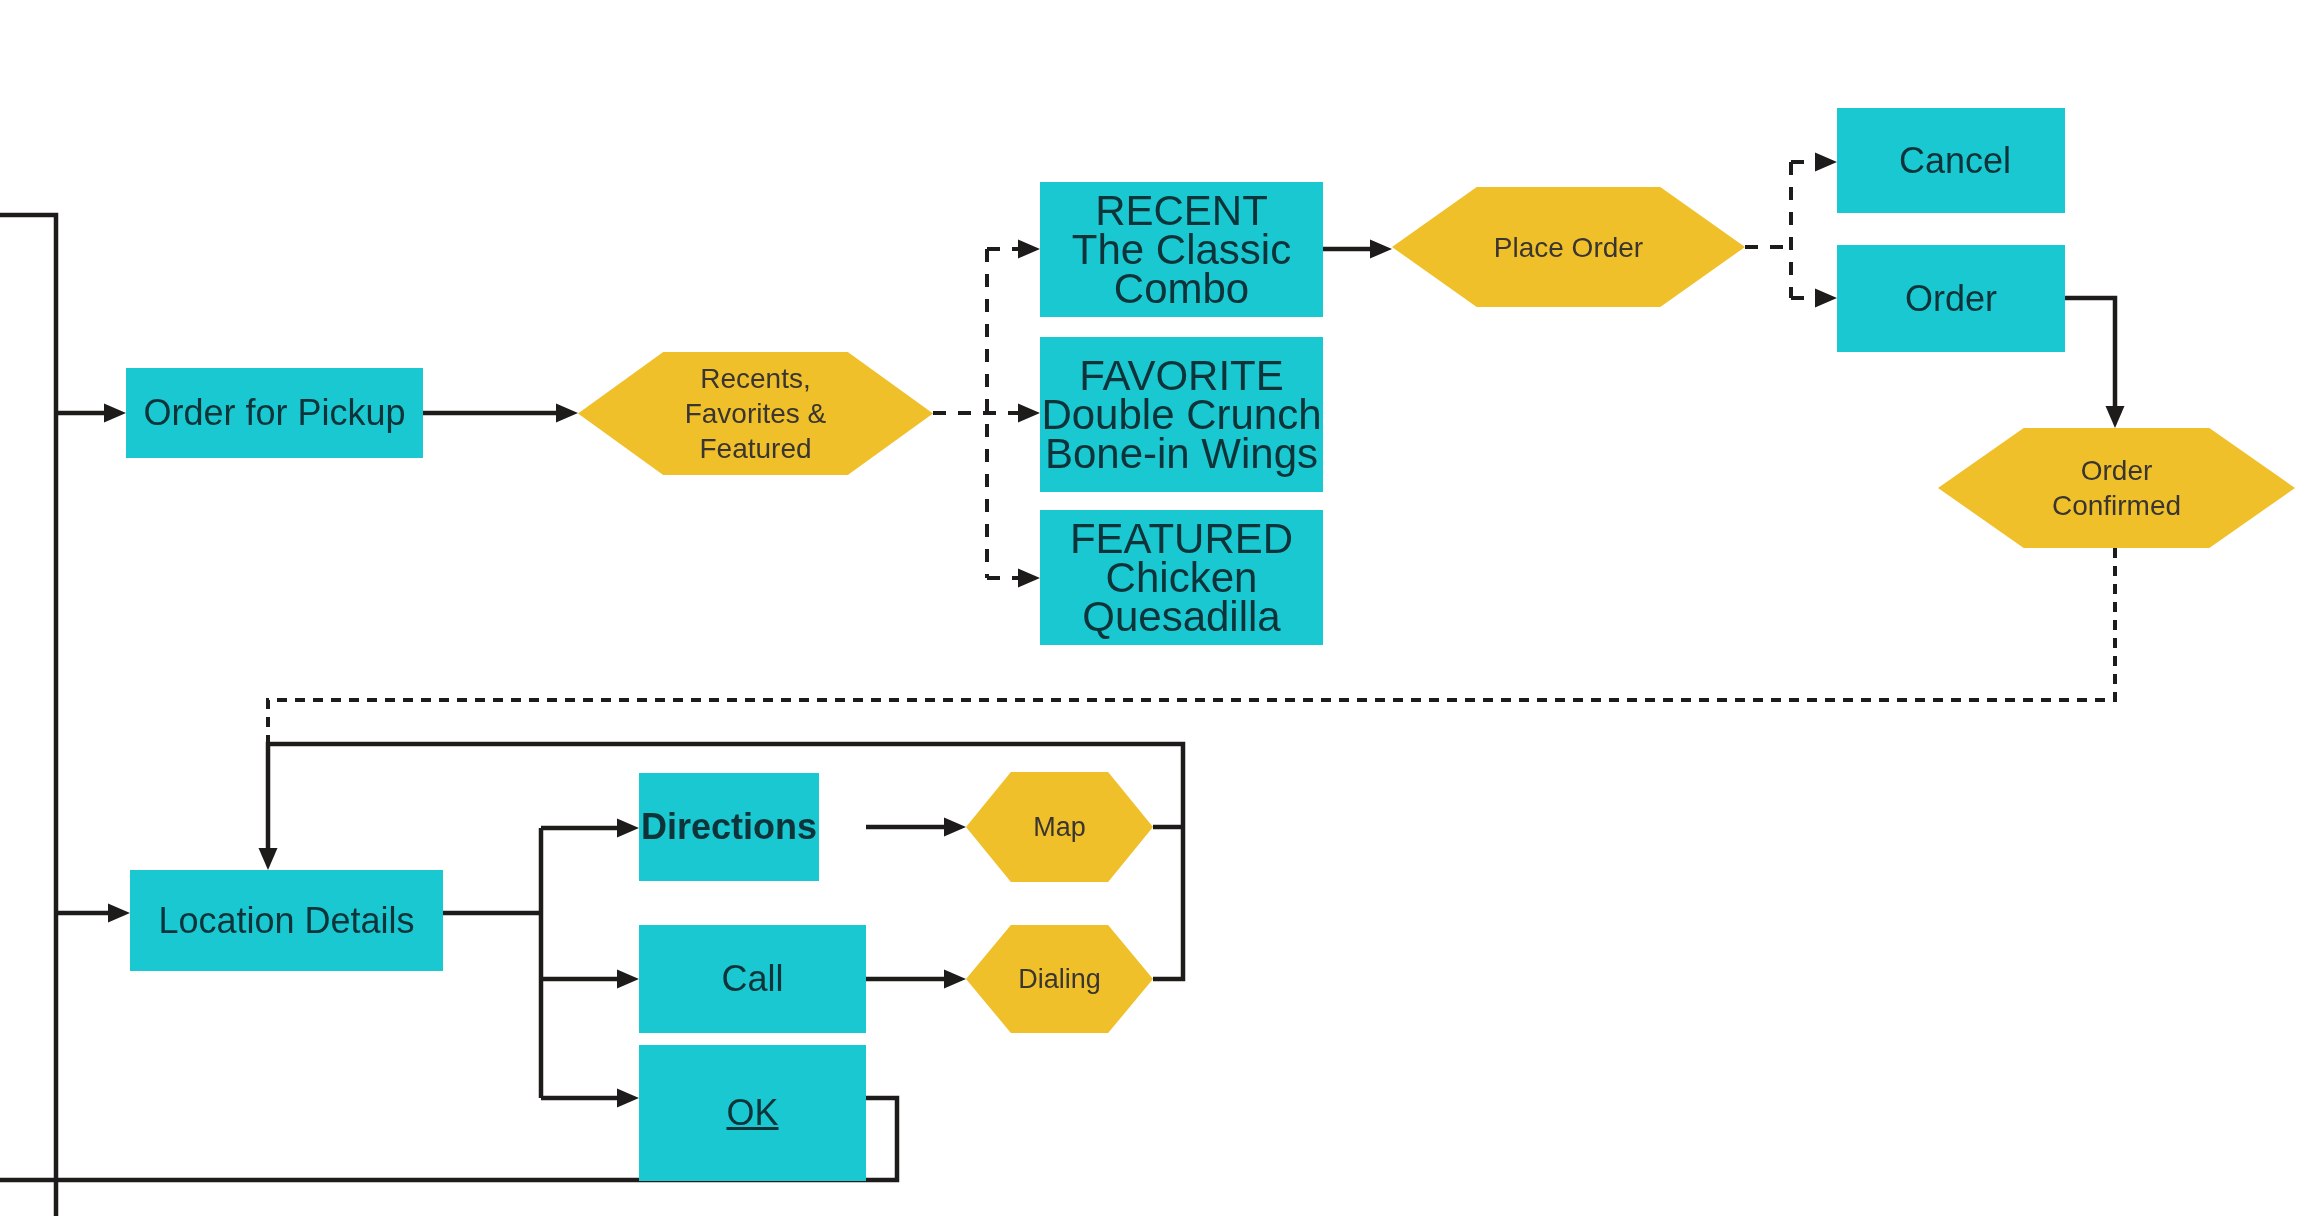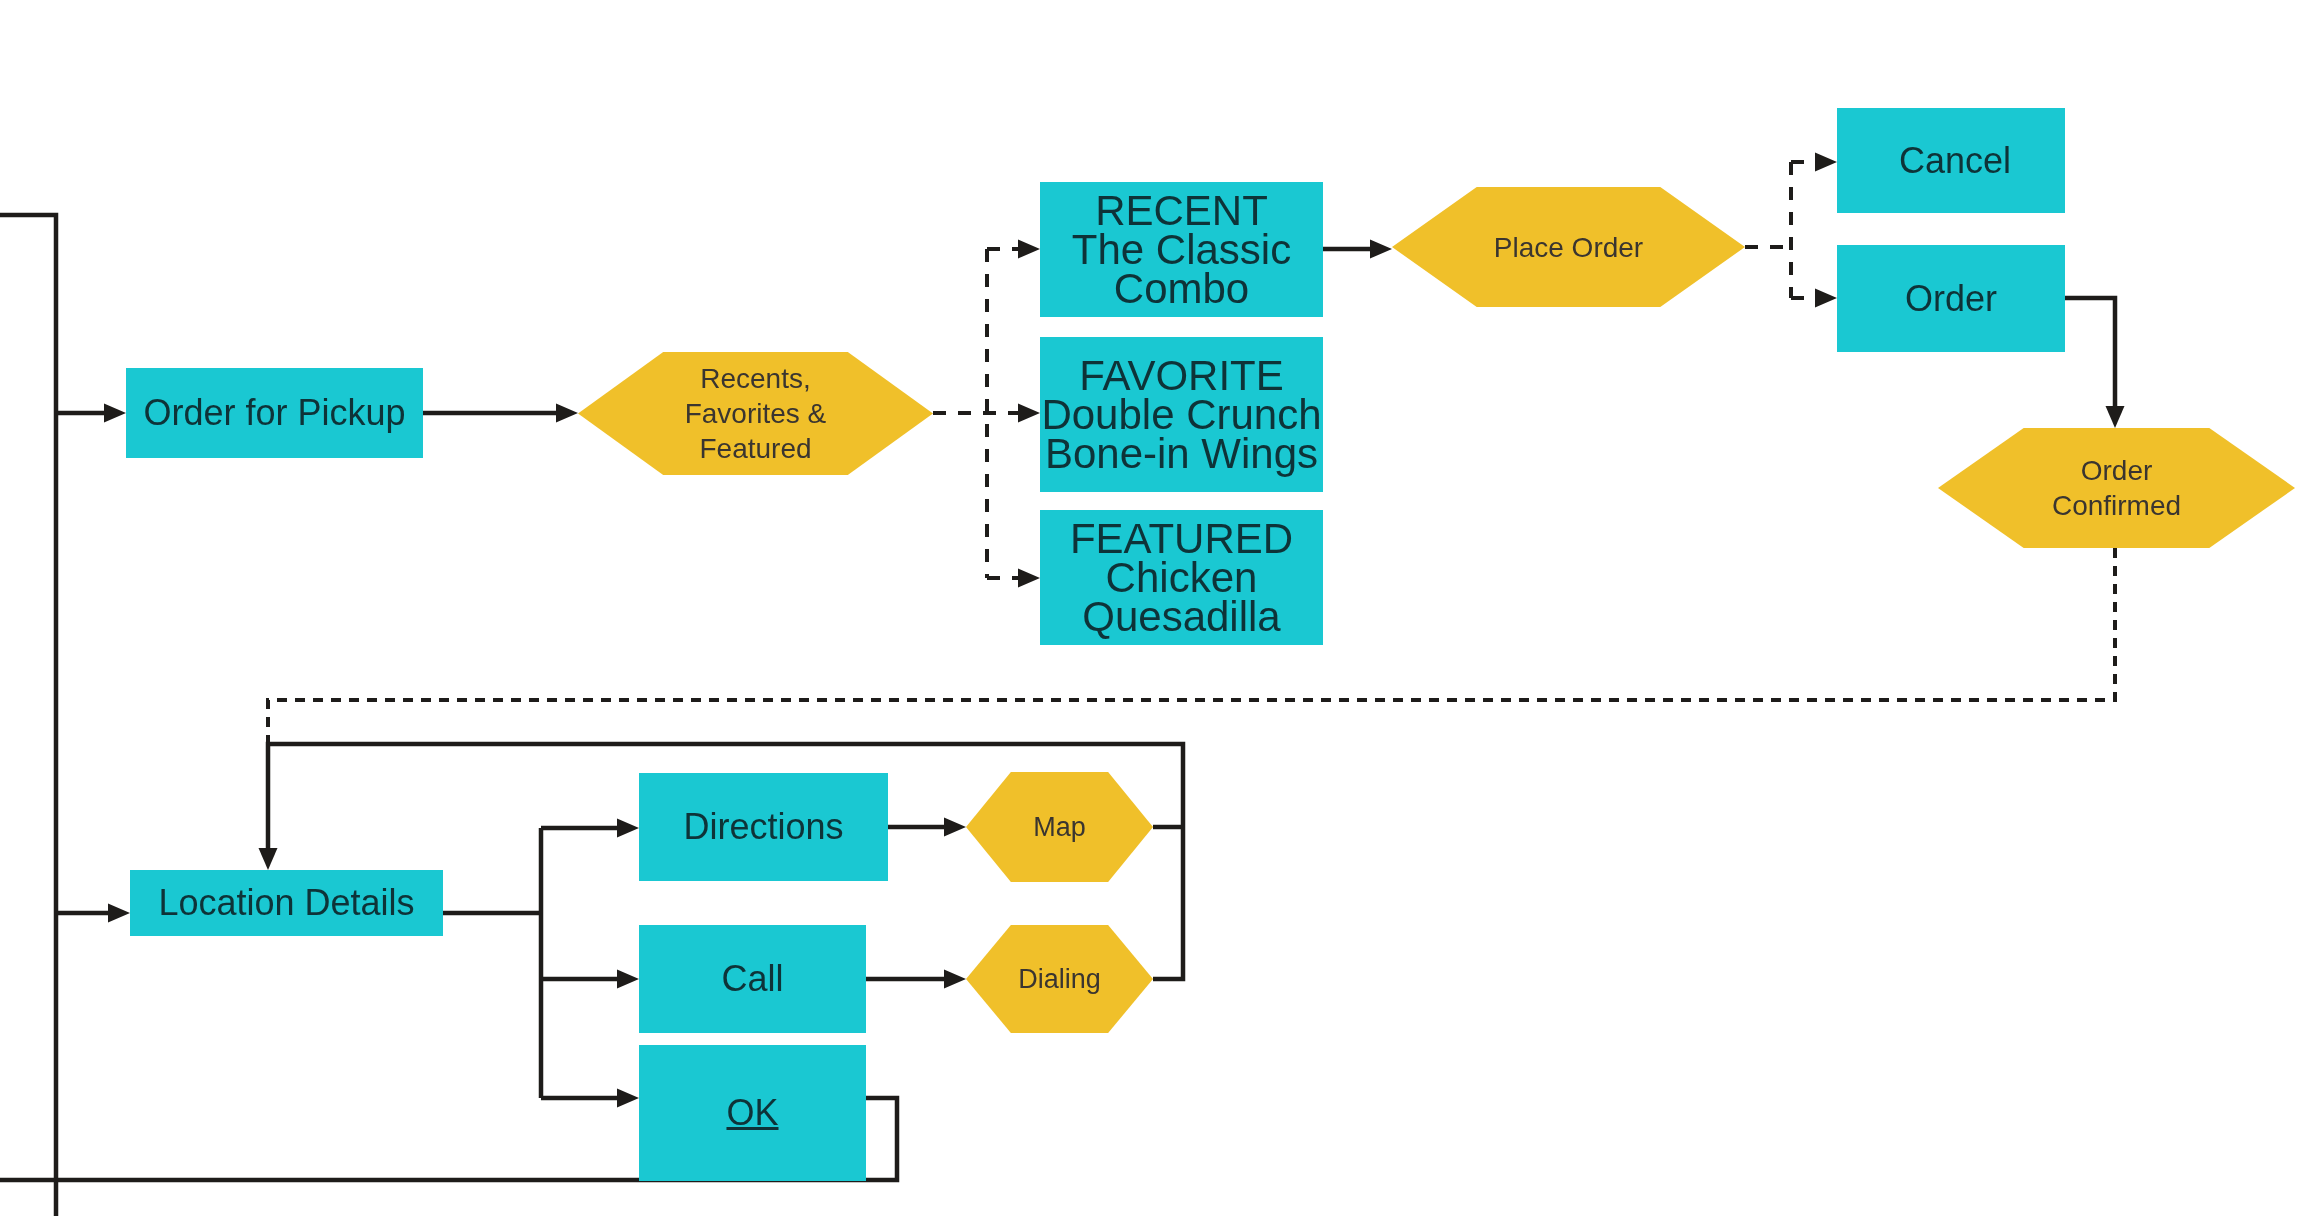--- a/index.html
+++ b/index.html
@@ -121,24 +121,24 @@
       <span class="label">FEATURED
 Chicken
 Quesadilla</span>
     </div>
     <div class="node rect" style="left: 1837px; top: 108px; width: 228px; height: 105px; padding-left: 8px;">
       <span class="label">Cancel</span>
     </div>
     <div class="node rect" style="left: 1837px; top: 245px; width: 228px; height: 107px;">
       <span class="label">Order</span>
     </div>
-    <div class="node rect" style="left: 130px; top: 870px; width: 313px; height: 66px;">
+    <div class="node rect" style="left: 130px; top: 870px; width: 313px; height: 101px;">
       <span class="label">Location Details</span>
     </div>
-    <div class="node rect" style="left: 639px; top: 773px; width: 249px; height: 108px;">
+    <div class="node rect" style="left: 639px; top: 773px; width: 180px; height: 108px; font-weight: bold;">
       <span class="label">Directions</span>
     </div>
     <div class="node rect" style="left: 639px; top: 925px; width: 227px; height: 108px;">
       <span class="label">Call</span>
     </div>
     <div class="node rect" style="left: 639px; top: 1045px; width: 227px; height: 136px; text-decoration: underline;">
       <span class="label">OK</span>
     </div>
     <div class="node hex" style="left: 578px; top: 352px; width: 355px; height: 123px;">
       <span class="label">Recents,

